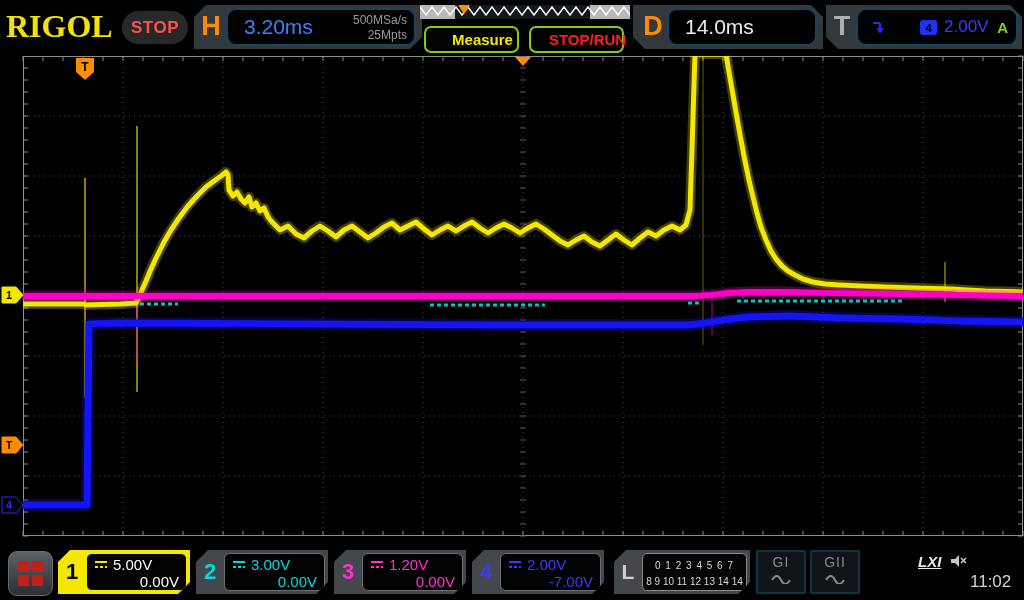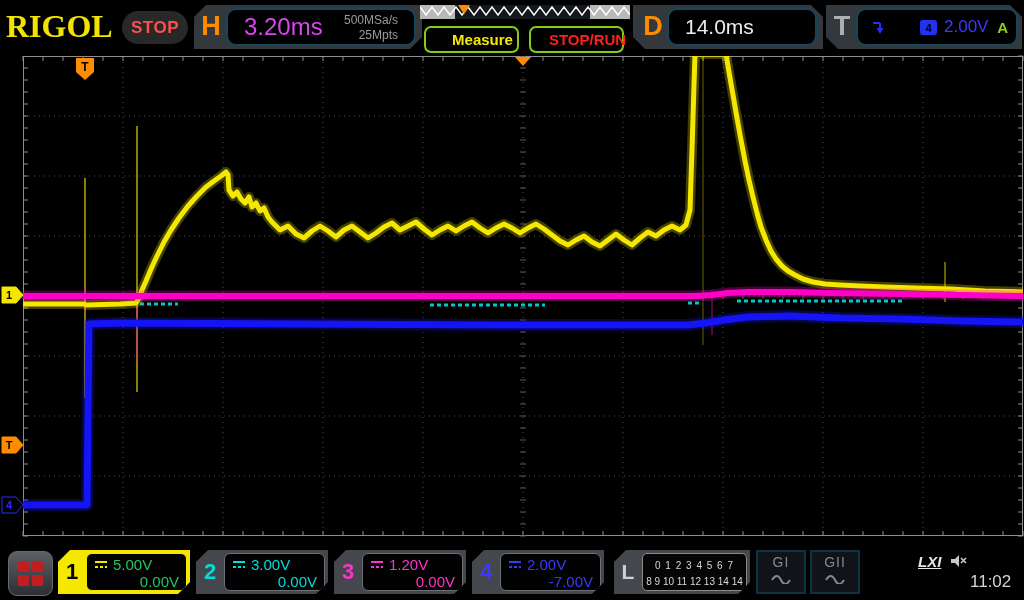--- a/index.html
+++ b/index.html
@@ -14,22 +14,22 @@
   .stop-badge { position:absolute; left:122px; top:11px; width:66px; height:33px; border-radius:17px;
           background:#282828; color:#ff4f4f; font-weight:bold; font-size:17px; letter-spacing:.5px;
           display:flex; align-items:center; justify-content:center; }
   .plate { position:absolute; background:#33383d;
            clip-path: polygon(12px 0, 100% 0, 100% calc(100% - 12px), calc(100% - 12px) 100%, 0 100%, 0 12px); }
   .plate.noclipL { clip-path: polygon(0 0, calc(100% - 12px) 0, 100% 12px, 100% 100%, 12px 100%, 0 calc(100% - 12px)); }
   .plate-letter { position:absolute; top:6px; width:28px; text-align:center; font-weight:bold; font-size:27px; }
   .vbox { position:absolute; background:#000; border:2px solid #14465c; border-radius:10px; }
   .h-plate { left:194px; top:5px; width:228px; height:44px; }
   .h-vbox { left:32px; top:3px; width:190px; height:38px; }
-  .timebase { position:absolute; left:16px; top:50%; transform:translateY(-50%); font-size:24px; color:#d946ef; }
-  .rates { position:absolute; right:16px; top:3px; text-align:right; font-size:12px; color:#9a9a9a; line-height:1.25;margin-left:44px; }
+  .timebase { position:absolute; left:16px; top:50%; transform:translateY(-50%); font-size:21px; color:#3b82f6; }
+  .rates { position:absolute; right:7px; top:3px; text-align:right; font-size:12px; color:#9a9a9a; line-height:1.25;margin-left:44px; }
   .btn { position:absolute; background:#020202; border:2px solid #84cc16; border-radius:7px;
          display:flex; align-items:center; justify-content:center; font-weight:bold; font-size:15px;padding-left:22px; }
   .measure-btn { left:424px; top:26px; width:95px; height:27px; color:#f5e800; }
   .stoprun-btn { left:529px; top:26px; width:95px; height:27px; color:#ff1f1f; }
   .d-plate { left:633px; top:5px; width:190px; height:44px; }
   .d-vbox { left:34px; top:3px; width:150px; height:38px; }
   .delayval { position:absolute; left:16px; top:50%; transform:translateY(-50%); font-size:21px; color:#ececec; }
   .t-plate { left:826px; top:5px; width:196px; height:44px; }
   .t-vbox { left:30px; top:3px; width:162px; height:38px; }
   .t-chip { position:absolute; left:62px; top:10px; width:17px; height:15px; background:#2233ee; border-radius:3px;
@@ -49,21 +49,21 @@
            clip-path: polygon(12px 0, 100% 0, 100% calc(100% - 12px), calc(100% - 12px) 100%, 0 100%, 0 12px); }
   .chbox .num { position:absolute; left:0; top:0; width:28px; height:100%; display:flex; align-items:center;
                 justify-content:center; font-size:22px; font-weight:bold; }
   .chbox .vals { position:absolute; left:28px; top:3px; right:3px; bottom:3px; background:#020202;
                  border:1px solid #6a7076; border-radius:6px; padding:1px 7px 0 7px; font-size:15px; }
   .chbox .line1 { display:flex; align-items:center; gap:5px; height:18px; }
   .chbox .line2 { text-align:right; height:18px; line-height:18px; }
   .chbox.selected { background:#f5e800; }
   .chbox.selected .num { color:#000; }
   .chbox.selected .vals { border-color:#f5e800; }
-  .ch1 { left:58px; } .ch1 .num,.ch1 .vals { color:#22c55e; }
+  .ch1 { left:58px; } .ch1 .num,.ch1 .vals { color:#ffffff; }
   .ch2 { left:196px; } .ch2 .num,.ch2 .vals { color:#00dcdc; }
   .ch3 { left:334px; } .ch3 .num,.ch3 .vals { color:#ff33cc; }
   .ch4 { left:472px; } .ch4 .num,.ch4 .vals { color:#3a3aff; }
   .lbox { position:absolute; left:614px; top:10px; width:136px; height:44px; background:#44484c;
           clip-path: polygon(12px 0, 100% 0, 100% calc(100% - 12px), calc(100% - 12px) 100%, 0 100%, 0 12px); }
   .lbox .lletter { position:absolute; left:0; top:0; width:28px; height:100%; display:flex; align-items:center;
           justify-content:center; font-size:21px; font-weight:bold; color:#cfcfcf; }
   .lbox .digits { position:absolute; left:28px; top:3px; right:3px; bottom:3px; background:#050505;
           border:1px solid #8a8a8a; border-radius:5px; color:#d8d8d8; font-size:10px; text-align:center;
           padding-top:4px; line-height:1.55; letter-spacing:1px; }

